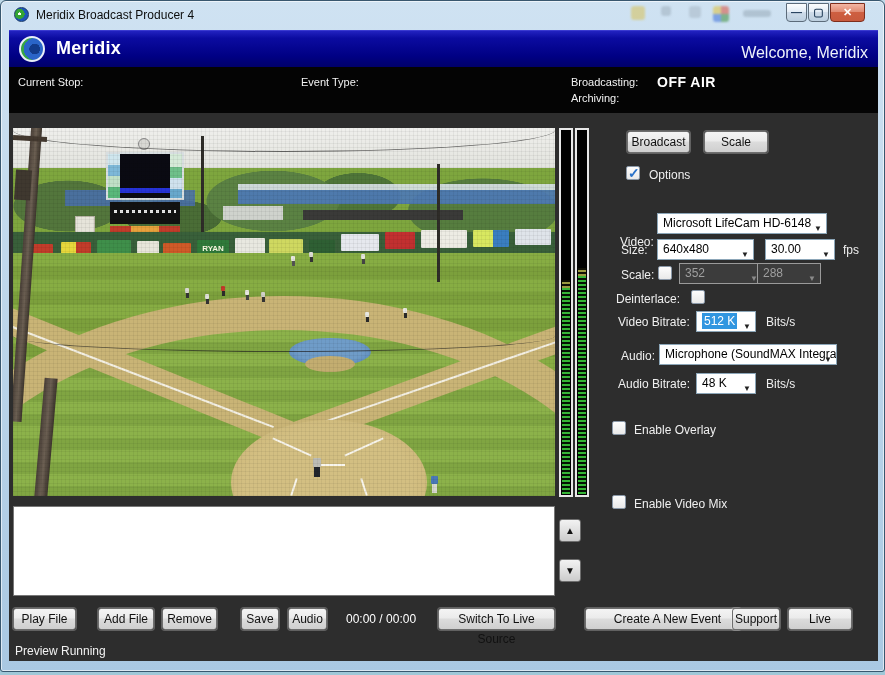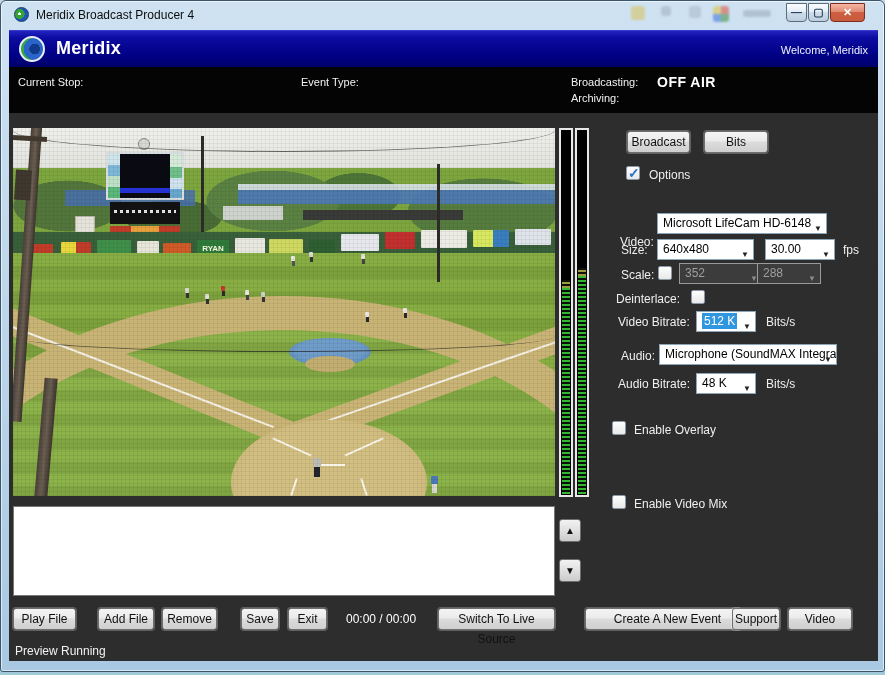--- a/index.html
+++ b/index.html
@@ -25,21 +25,21 @@
     color:#fff; border-color:#7e2d1c; }
 
   
   .brandbar { position:absolute; left:8px; top:29px; width:869px; height:37px;
     background:linear-gradient(180deg,#2222c0 0%,#0b0ba0 20%,#000084 70%,#00006a 100%);
     border-top:1px solid #3a3ad0; }
   .brand-logo { position:absolute; left:10px; top:5px; width:26px; height:26px; border-radius:50%;
     border:2px solid #e8eef8;
     background:radial-gradient(circle at 62% 50%, #123a8a 0 30%, #2a64c8 31% 62%, #35a546 63% 100%); }
   .brand-name { position:absolute; left:47px; top:7px; color:#fff; font-size:18px; font-weight:bold; letter-spacing:.3px; }
-  .welcome { position:absolute; right:10px; top:13px; color:#eef2fa; font-size:11px; }
+  .welcome { position:absolute; right:10px; top:13px; color:#eef2fa; font-size:16px; }
 
   
   .statusbar { position:absolute; left:8px; top:66px; width:869px; height:46px; background:#040404; }
   .statusbar .lbl { position:absolute; color:#f2f2f2; font-size:11px; }
   .offair { position:absolute; color:#fff; font-size:14px; font-weight:bold; letter-spacing:.5px; }
 
   
   .client { position:absolute; left:8px; top:112px; width:869px; height:548px; background:#2d2d2d; }
 
   
@@ -294,21 +294,21 @@
     <div class="meter" style="left:550px;">
       <div class="fill" style="height:206px;"></div>
       <div class="peak" style="bottom:207px;"></div>
     </div>
     <div class="meter" style="left:566px;">
       <div class="fill" style="height:218px;"></div>
       <div class="peak" style="bottom:219px;"></div>
     </div>
 
     <div class="btn" style="left:618px; top:18px; width:63px;">Broadcast</div>
-    <div class="btn" style="left:695px; top:18px; width:64px;">Bits</div>
+    <div class="btn" style="left:695px; top:18px; width:64px;">Scale</div>
 
     <div class="checkbox checked" style="left:617px; top:53px;"></div>
     <span class="rp-label" style="left:640px; top:55px;">Options</span>
 
 
     <span class="rp-label" style="left:611px; top:104px;margin-top:18px;">Video:</span>
     <div class="combo" style="left:648px; top:100px; width:170px;">Microsoft LifeCam HD-6148</div>
 
     <span class="rp-label" style="left:612px; top:130px;">Size:</span>
     <div class="combo" style="left:648px; top:126px; width:97px;">640x480</div>
@@ -341,22 +341,22 @@
     <span class="rp-label" style="left:625px; top:384px;">Enable Video Mix</span>
 
     <div class="playlist"></div>
     <div class="scrollbtn" style="left:550px; top:406px;">▲</div>
     <div class="scrollbtn" style="left:550px; top:446px;">▼</div>
 
     <div class="btn" style="left:4px; top:495px; width:63px;">Play File</div>
     <div class="btn" style="left:89px; top:495px; width:56px;">Add File</div>
     <div class="btn" style="left:153px; top:495px; width:55px;">Remove</div>
     <div class="btn" style="left:232px; top:495px; width:38px;">Save</div>
-    <div class="btn" style="left:279px; top:495px; width:39px;">Exit</div>
+    <div class="btn" style="left:279px; top:495px; width:39px;">Audio</div>
     <span class="timetext" style="left:337px; top:499px;">00:00 / 00:00</span>
     <div class="btn" style="left:429px; top:495px; width:117px;">Switch To Live Source</div>
     <div class="btn" style="left:576px; top:495px; width:156px;padding-left:9px;">Create A New Event</div>
     <div class="btn" style="left:723px; top:495px; width:48px;">Support</div>
-    <div class="btn" style="left:779px; top:495px; width:64px;">Video</div>
+    <div class="btn" style="left:779px; top:495px; width:64px;">Live</div>
 
     <span class="preview-status" style="left:6px; top:531px;">Preview Running</span>
   </div>
 </div>
 
 </body></html>

